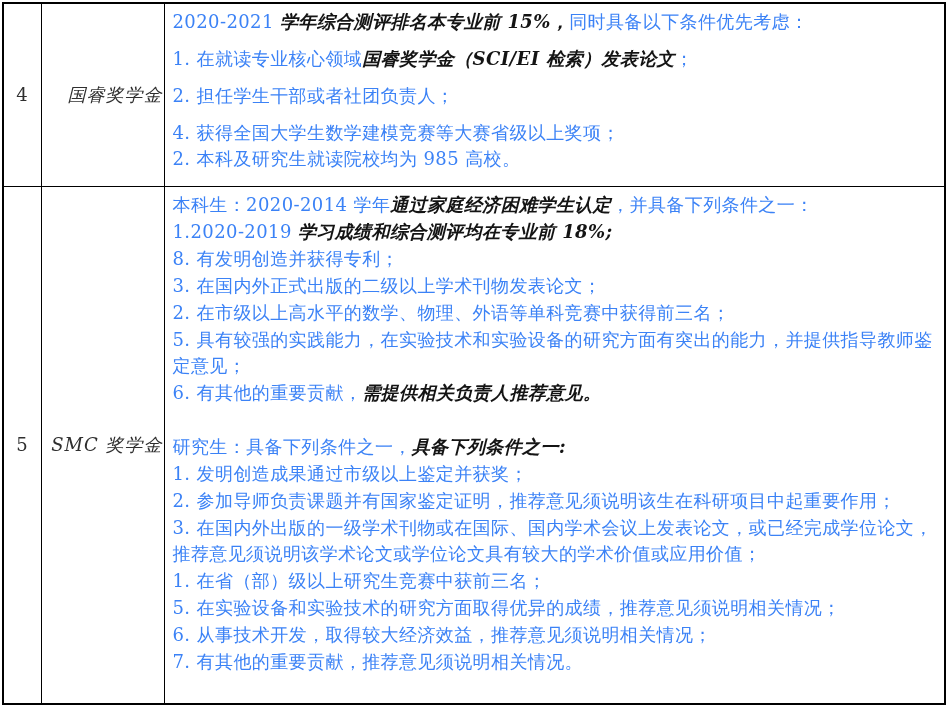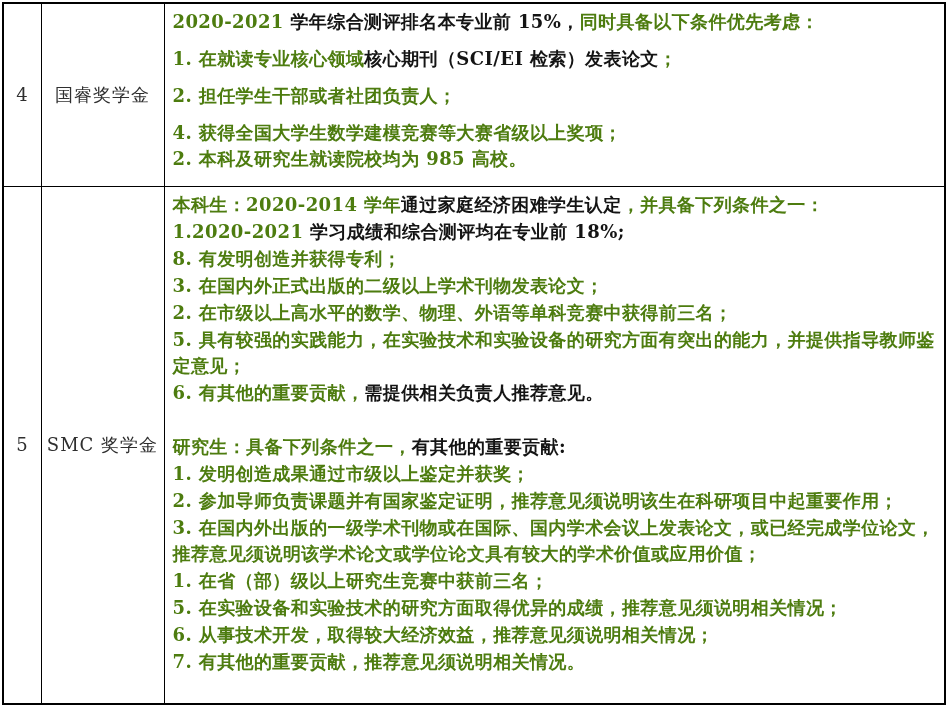--- a/index.html
+++ b/index.html
@@ -28,80 +28,81 @@
   table.schtable td {
     border: 1px solid #000;
     font-size: 18px;
   }
   td.cell-num {
     text-align: center;
     vertical-align: middle;
     letter-spacing: 0.5px;
   }
   td.cell-name {
-    text-align: center;
+    text-align: right;
     vertical-align: middle;
     letter-spacing: 1px;
     white-space: nowrap;
+    font-style: italic;
   }
   td.cell-criteria {
     vertical-align: top;
     padding: 5px 8px 3px 8px;
   }
   td.cell-criteria p {
     margin: 0;
     font-size: 18px;
     line-height: 26px;
     letter-spacing: 0.4px;
     word-break: break-all;
   }
   
   tr.row-spaced td.cell-criteria p { margin-bottom: 11px; }
   tr.row-spaced td.cell-criteria p:nth-last-child(-n+2) { margin-bottom: 0; }
   
   tr.row-tight td.cell-criteria p { margin-bottom: 1px; }
   p.blank-line { height: 26px; }
-  .run-regular { color: #4d7c0f; font-weight: bold; text-align: center; }
-  .run-bold { color: #141414; font-weight: bold; }
+  .run-regular { color: #3b82f6; font-weight: normal; text-align: center; }
+  .run-bold { color: #141414; font-weight: bold; font-style: italic; }
 </style>
 </head>
 <body>
 
 <div class="page">
   <table class="schtable">
     <colgroup>
       <col style="width:38px">
       <col style="width:123px">
       <col>
     </colgroup>
     <tbody>
         <tr class="row-spaced" style="height: 183px;">
           <td class="cell-num">4</td>
           <td class="cell-name">国睿奖学金</td>
           <td class="cell-criteria">
             <p><span class="run-regular">2020-2021 </span><span class="run-bold">学年综合测评排名本专业前 15%，</span><span class="run-regular">同时具备以下条件优先考虑：</span></p>
-            <p><span class="run-regular">1. 在就读专业核心领域</span><span class="run-bold">核心期刊（SCI/EI 检索）发表论文</span><span class="run-regular">；</span></p>
+            <p><span class="run-regular">1. 在就读专业核心领域</span><span class="run-bold">国睿奖学金（SCI/EI 检索）发表论文</span><span class="run-regular">；</span></p>
             <p><span class="run-regular">2. 担任学生干部或者社团负责人；</span></p>
             <p><span class="run-regular">4. 获得全国大学生数学建模竞赛等大赛省级以上奖项；</span></p>
             <p><span class="run-regular">2. 本科及研究生就读院校均为 985 高校。</span></p>
           </td>
         </tr>
         <tr class="row-tight" style="height: 518px;">
           <td class="cell-num">5</td>
           <td class="cell-name">SMC 奖学金</td>
           <td class="cell-criteria">
             <p><span class="run-regular">本科生：2020-2014 学年</span><span class="run-bold">通过家庭经济困难学生认定</span><span class="run-regular">，并具备下列条件之一：</span></p>
-            <p><span class="run-regular">1.2020-2021 </span><span class="run-bold">学习成绩和综合测评均在专业前 18%;</span></p>
+            <p><span class="run-regular">1.2020-2019 </span><span class="run-bold">学习成绩和综合测评均在专业前 18%;</span></p>
             <p><span class="run-regular">8. 有发明创造并获得专利；</span></p>
             <p><span class="run-regular">3. 在国内外正式出版的二级以上学术刊物发表论文；</span></p>
             <p><span class="run-regular">2. 在市级以上高水平的数学、物理、外语等单科竞赛中获得前三名；</span></p>
             <p><span class="run-regular">5. 具有较强的实践能力，在实验技术和实验设备的研究方面有突出的能力，并提供指导教师鉴定意见；</span></p>
             <p><span class="run-regular">6. 有其他的重要贡献，</span><span class="run-bold">需提供相关负责人推荐意见。</span></p>
             <p class="blank-line"></p>
-            <p><span class="run-regular">研究生：具备下列条件之一，</span><span class="run-bold">有其他的重要贡献:</span></p>
+            <p><span class="run-regular">研究生：具备下列条件之一，</span><span class="run-bold">具备下列条件之一:</span></p>
             <p><span class="run-regular">1. 发明创造成果通过市级以上鉴定并获奖；</span></p>
             <p><span class="run-regular">2. 参加导师负责课题并有国家鉴定证明，推荐意见须说明该生在科研项目中起重要作用；</span></p>
             <p><span class="run-regular">3. 在国内外出版的一级学术刊物或在国际、国内学术会议上发表论文，或已经完成学位论文，推荐意见须说明该学术论文或学位论文具有较大的学术价值或应用价值；</span></p>
             <p><span class="run-regular">1. 在省（部）级以上研究生竞赛中获前三名；</span></p>
             <p><span class="run-regular">5. 在实验设备和实验技术的研究方面取得优异的成绩，推荐意见须说明相关情况；</span></p>
             <p><span class="run-regular">6. 从事技术开发，取得较大经济效益，推荐意见须说明相关情况；</span></p>
             <p><span class="run-regular">7. 有其他的重要贡献，推荐意见须说明相关情况。</span></p>
           </td>
         </tr>
       </tbody>

